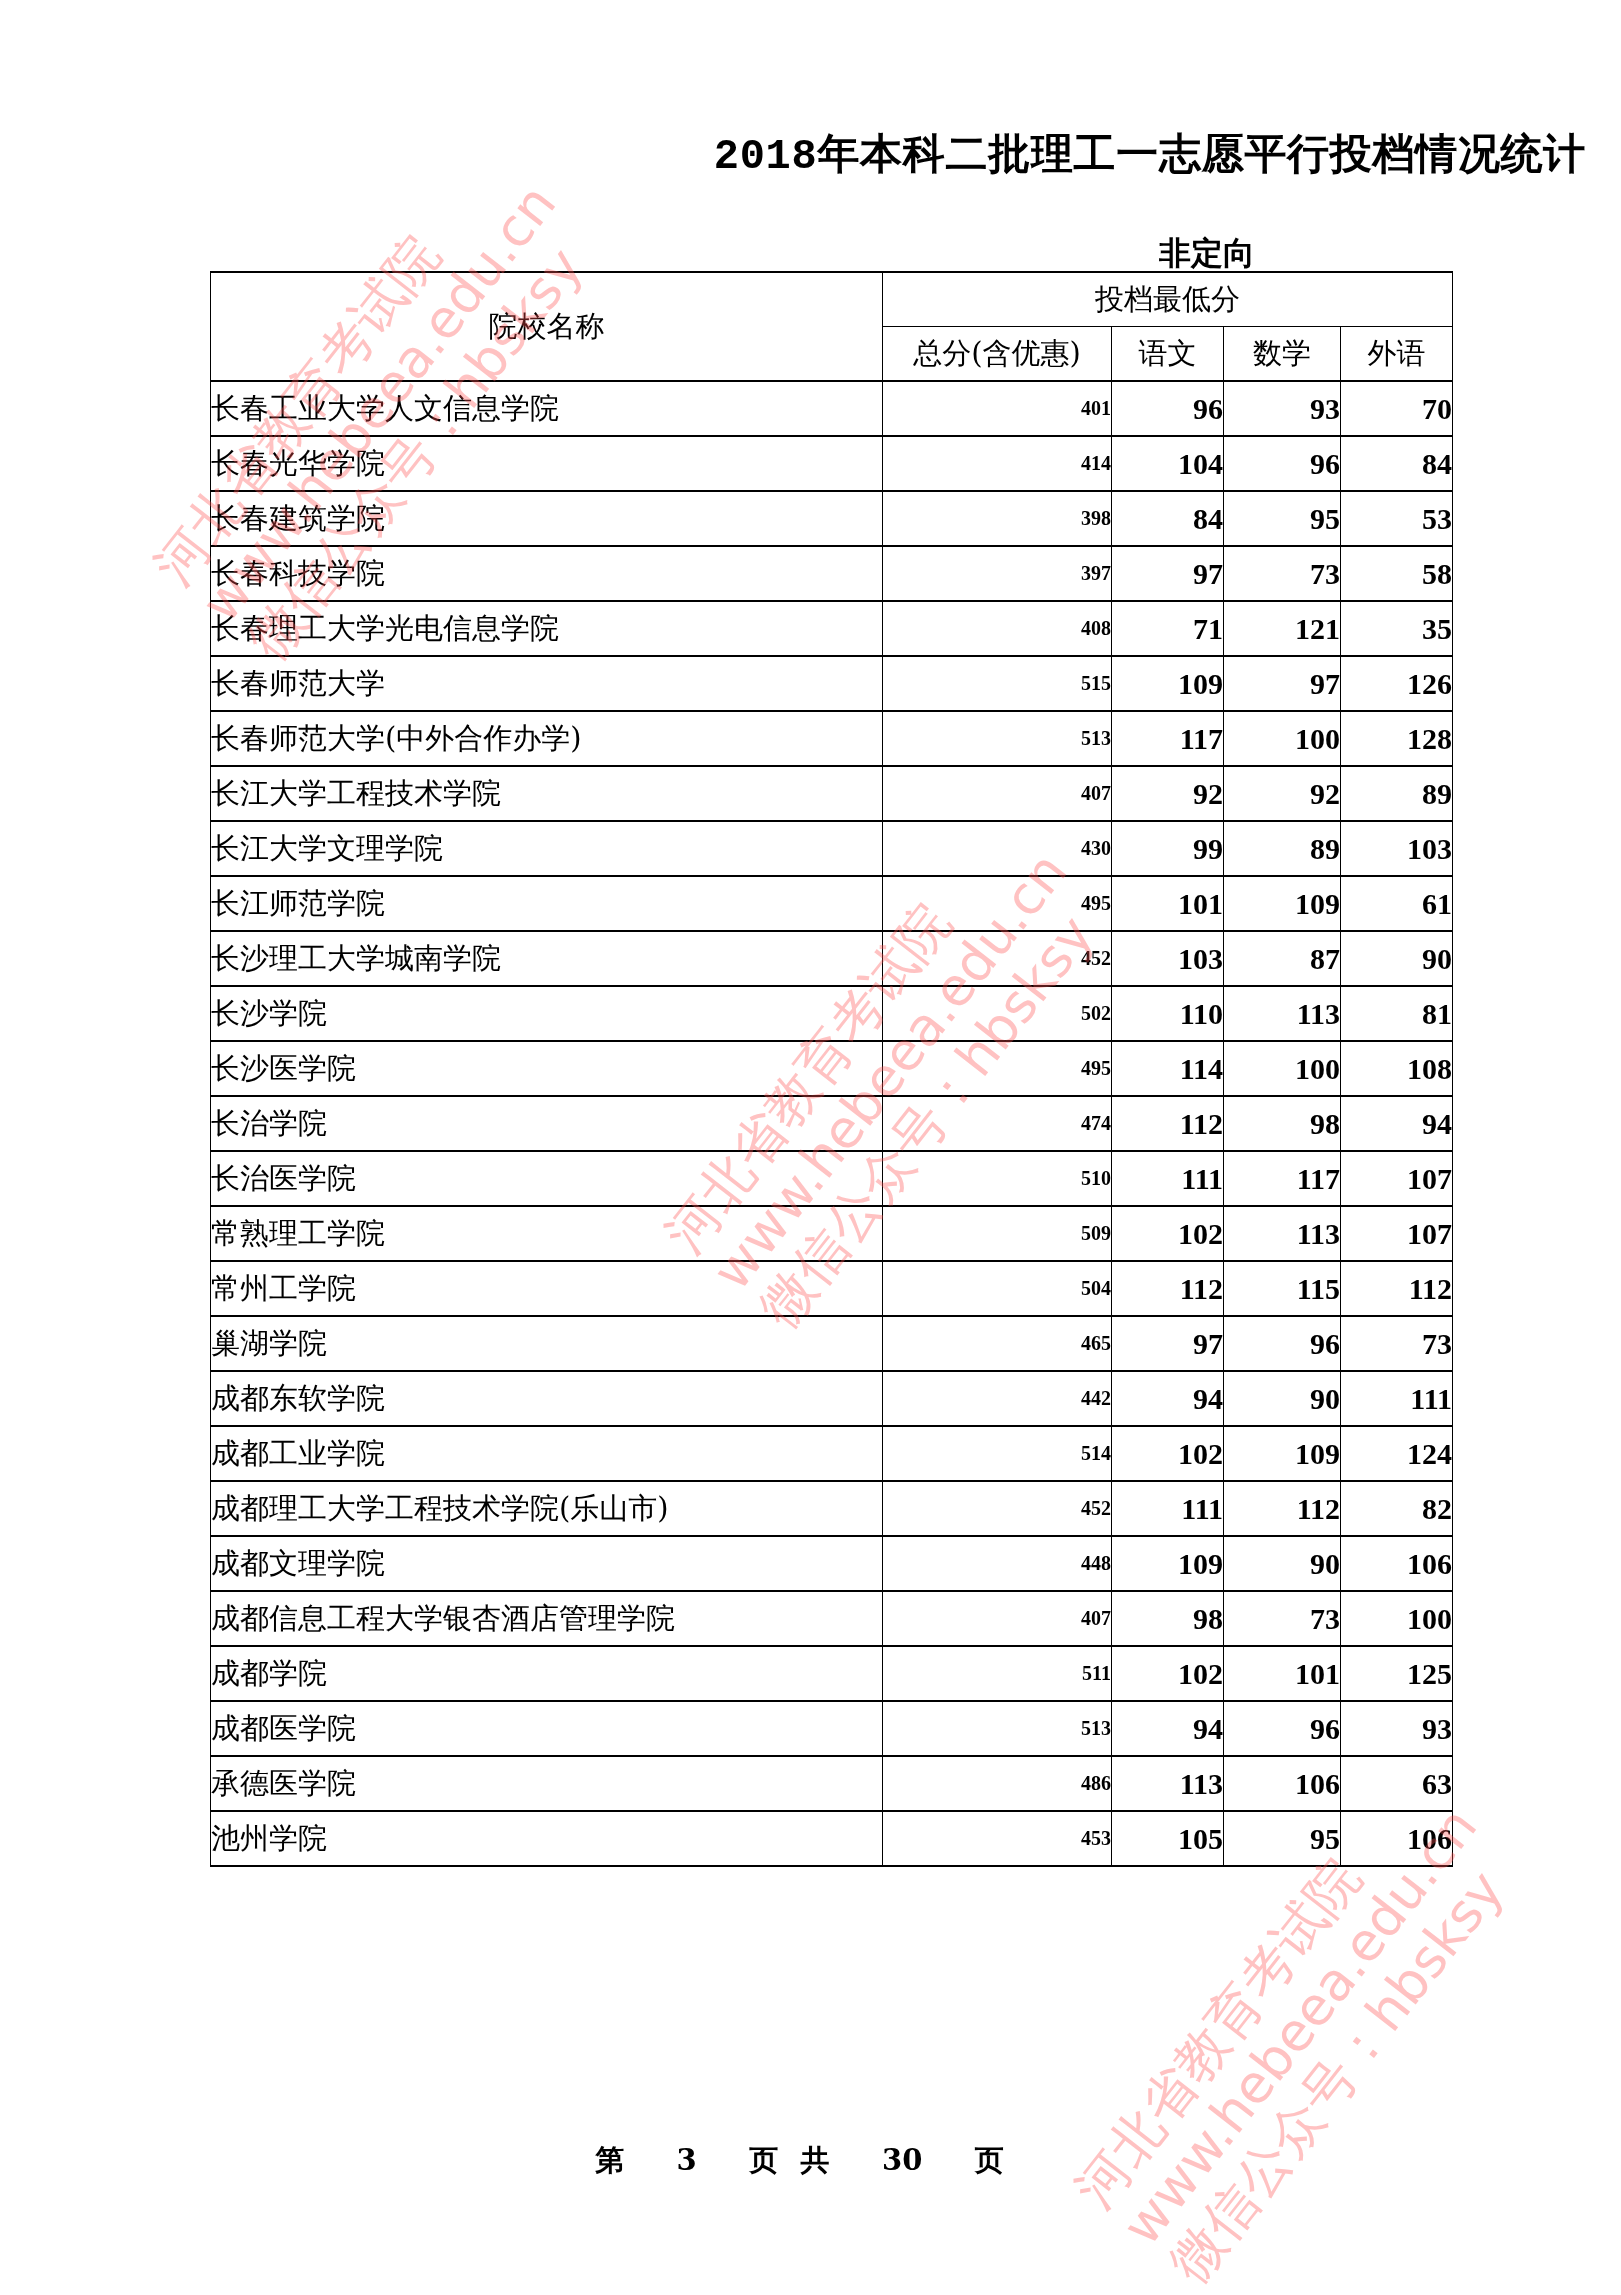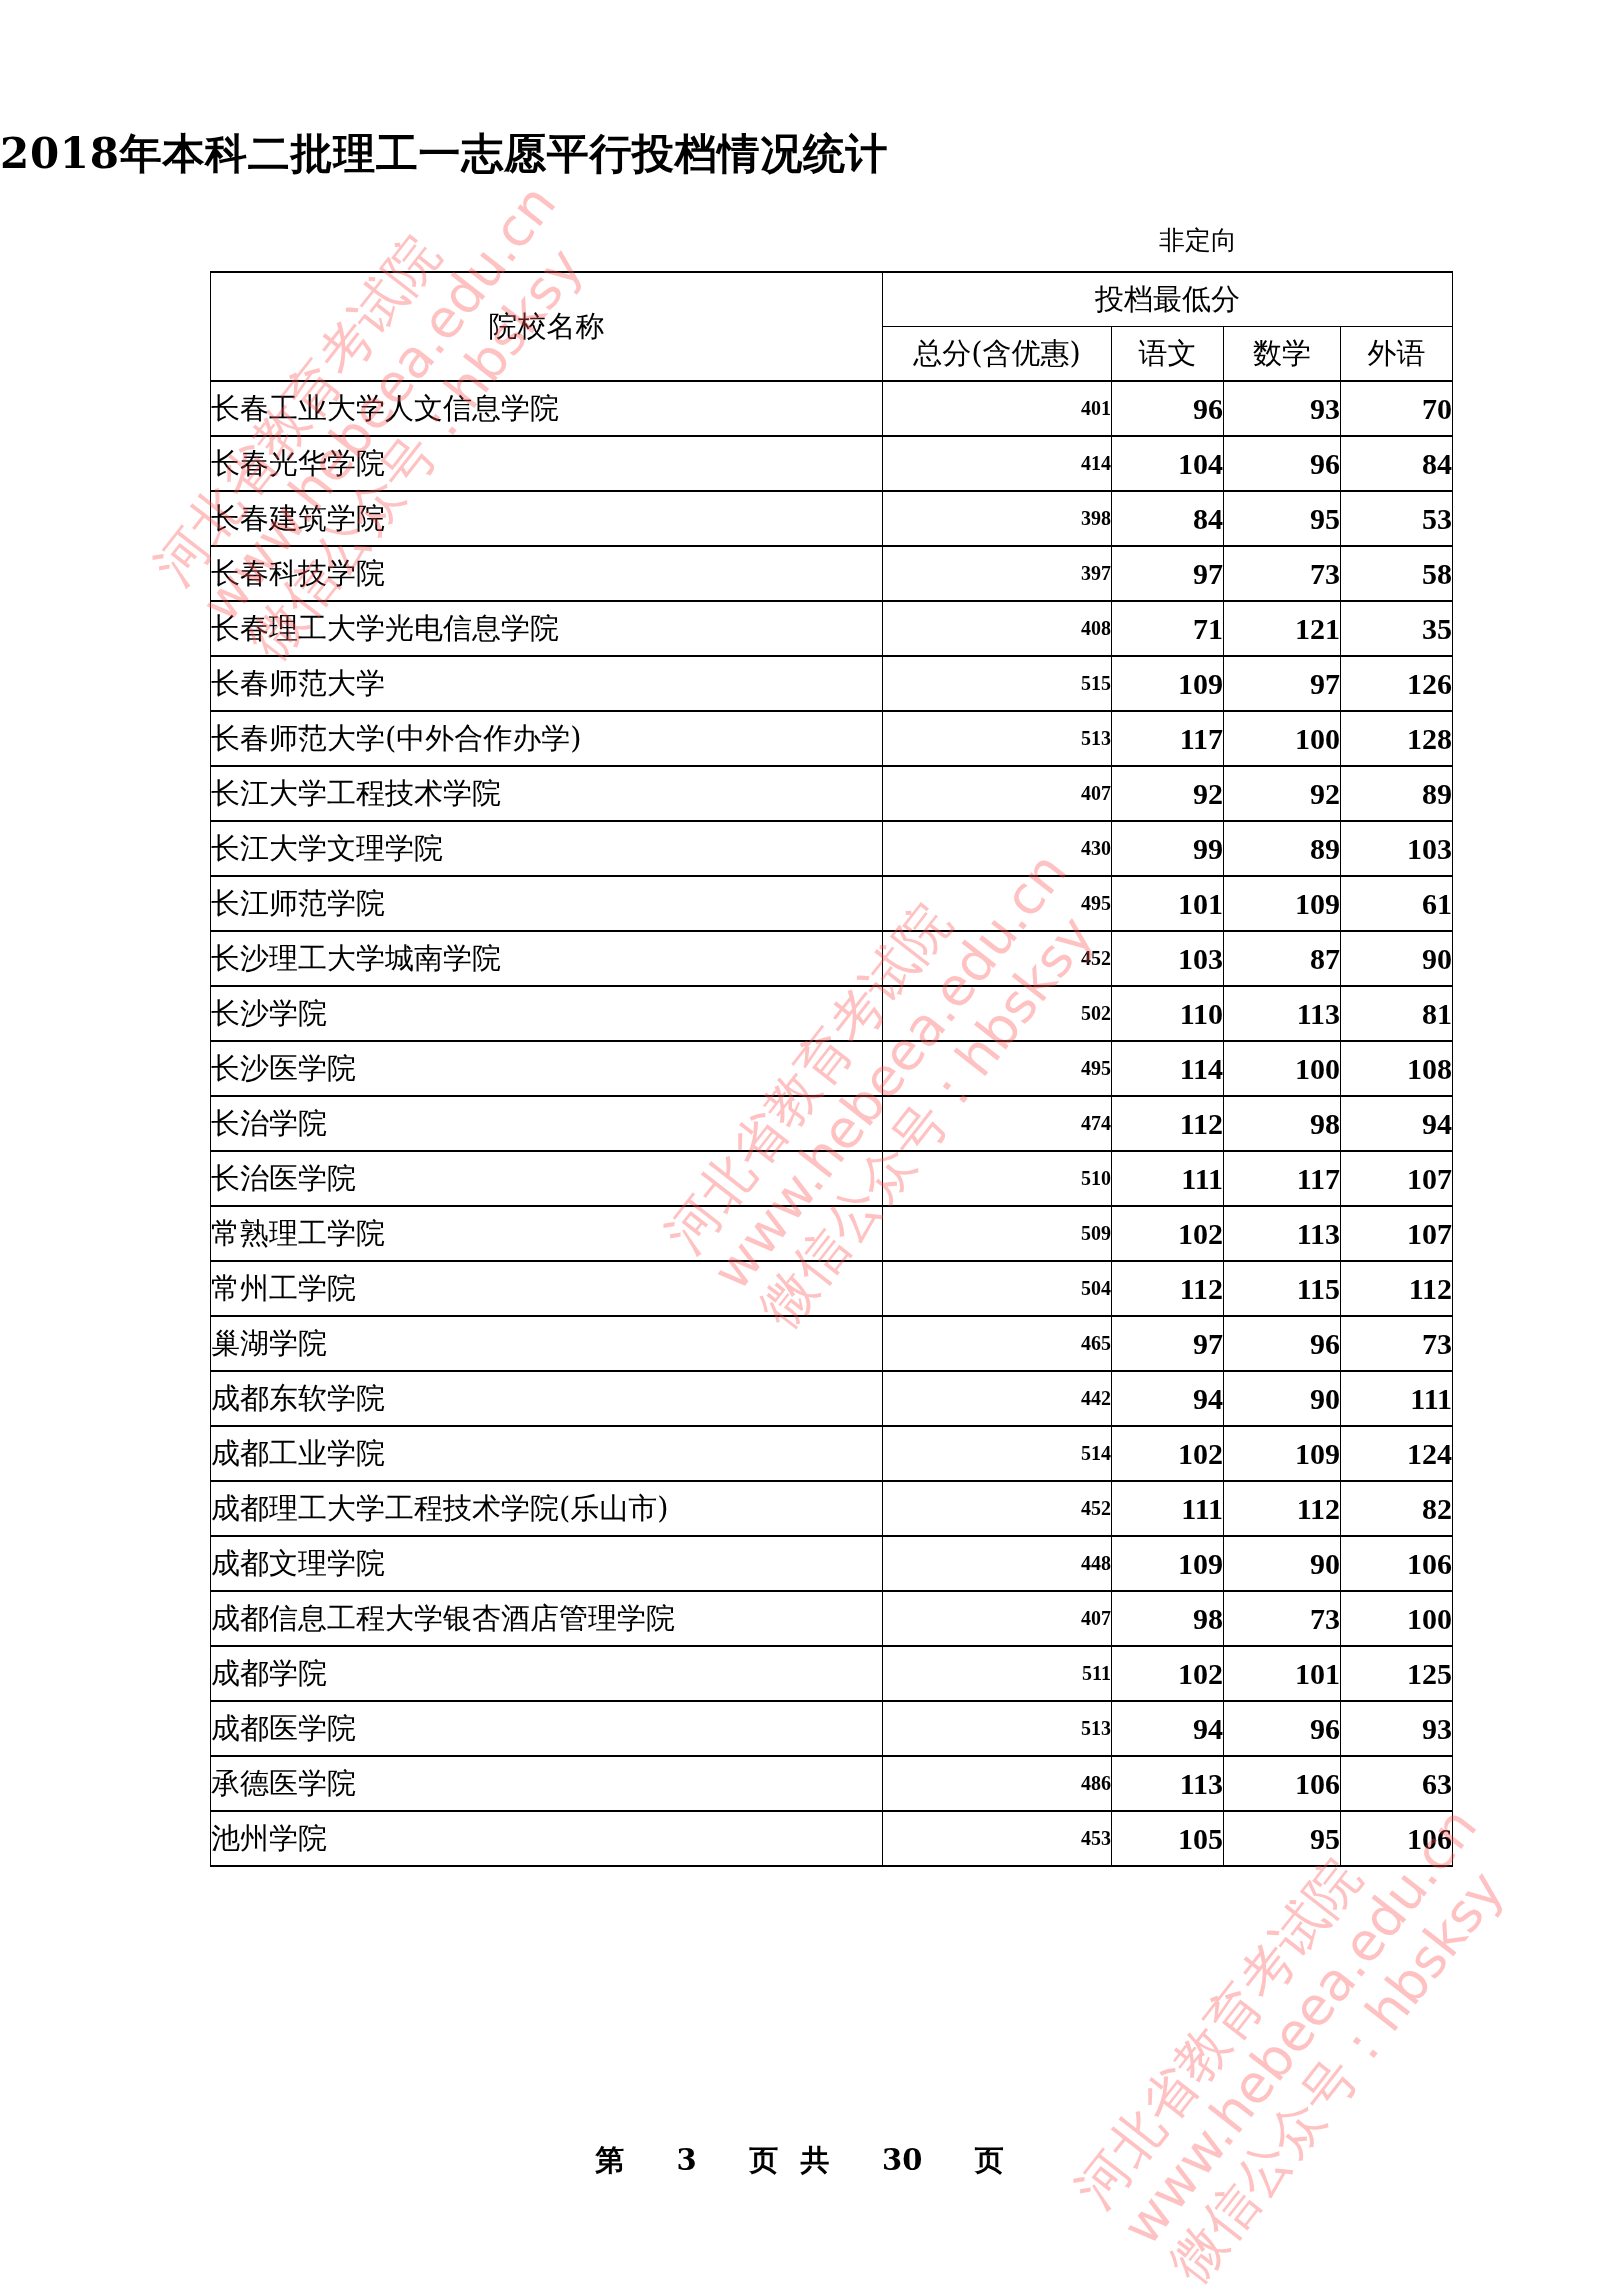--- a/index.html
+++ b/index.html
@@ -1,20 +1,20 @@
 <!DOCTYPE html>
 <html style="font-size:11px"><head>
 <meta charset="utf-8">
 <style>
   html, body { margin: 0; padding: 0; background: #ffffff; }
   body { width: 1622px; height: 2295px; position: relative; overflow: hidden;
          font-family: "DejaVu Serif", "Liberation Serif", serif; color: #000; }
-  .title { position: absolute; top: 126px; left: 0; width: 1586px; text-align: left;
-           font-size: 42px; font-weight: bold; letter-spacing: 0.7px; }
-  .subtitle { position: absolute; top: 223px; left: 1159px; font-size: 26px; font-weight: normal; }
+  .title { position: absolute; top: 126px; left: 0; width: 1586px; text-align: right;
+           font-size: 42px; font-weight: bold; letter-spacing: 0.7px; font-family: Liberation Mono, monospace; }
+  .subtitle { position: absolute; top: 232px; left: 1159px; font-size: 32px; font-weight: bold; }
   table.grid { position: absolute; left: 168px; top: 271px; width: 1242px;
                border-collapse: collapse; table-layout: fixed; margin-left: 42px; }
   table.grid td, table.grid th { border: 1.4px solid #000; padding: 0; }
   table.grid thead tr:first-child th { border-top: 2.7px solid #000; }
   table.grid tbody tr td { border-top: 2.7px solid #000; }
   table.grid tbody tr:last-child td { border-bottom: 2.7px solid #000; }
   th { font-weight: normal; font-size: 29px; height: 53px; }
   td { height: 53px; font-size: 29px; }
   td.name { text-align: left; padding-left: 11px; white-space: nowrap; overflow: hidden; }
   td.num { text-align: right; padding-right: 9.5px; font-weight: bold;

